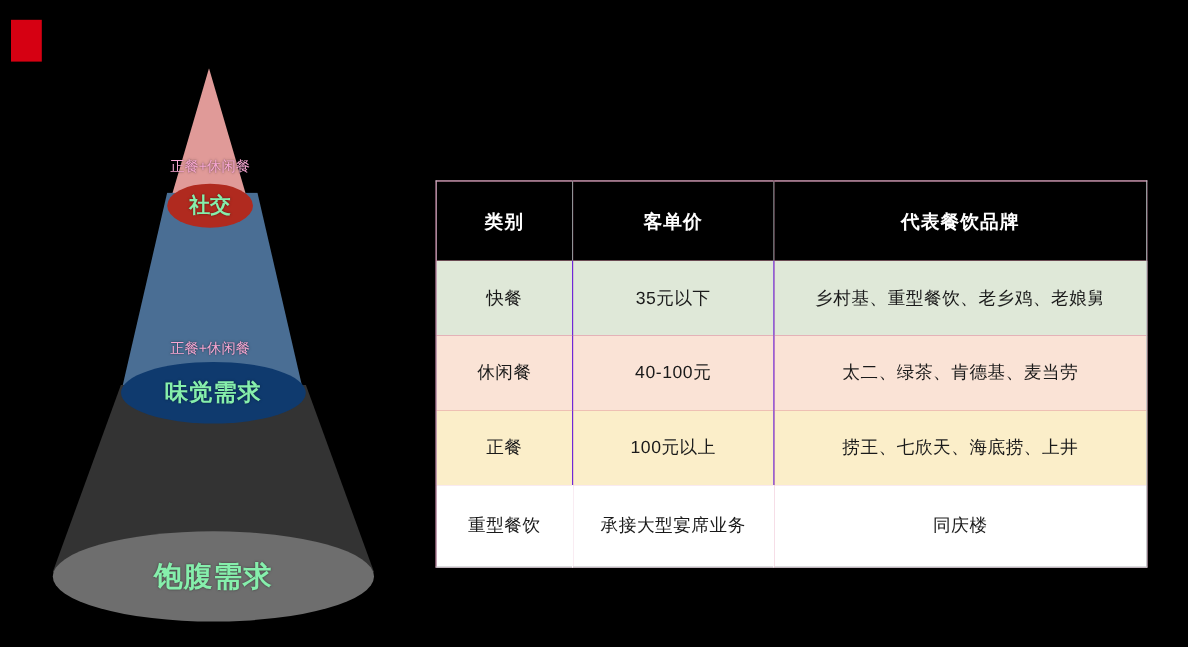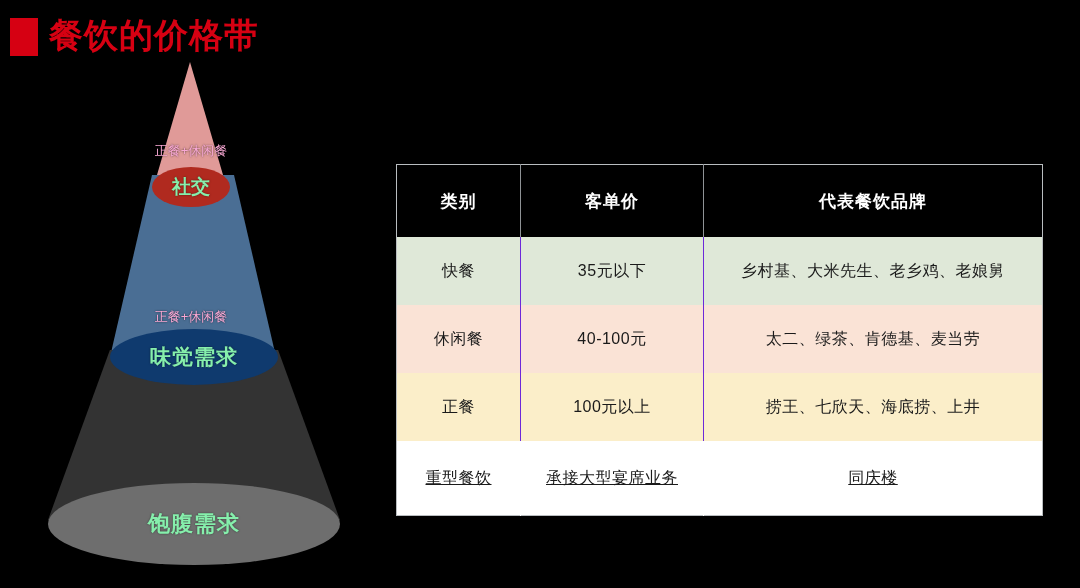--- a/index.html
+++ b/index.html
@@ -118,21 +118,21 @@
   }
 
   .ellipse-label {
     color: #86efac;
     font-weight: bold;
     text-shadow: 0 0 2px rgba(0,0,0,0.55);
     white-space: nowrap;
   }
   #ellipse-top .ellipse-label { font-size: 19px; }
   #ellipse-mid .ellipse-label { font-size: 21px; letter-spacing: 1px; }
-  #ellipse-bot .ellipse-label { font-size: 22px; letter-spacing: 1px; }
+  #ellipse-bot .ellipse-label { font-size: 26px; letter-spacing: 1px; }
 
   .tier-caption {
     position: absolute;
     color: #f9a8d4;
     font-size: 13px;
     white-space: nowrap;
     text-align: center;
     text-shadow: 0 0 2px rgba(0,0,0,0.7);
   }
   #caption-top    { left: 100px; top: 87px;  width: 182px; }
@@ -173,30 +173,29 @@
     text-align: center;
     border-right: 1px solid #6d28d9;
     letter-spacing: 0.5px;
   }
   #price-table td:last-child { border-right: none; }
 
   #price-table tr.row-green td  { background: #dfe8d8; }
   #price-table tr.row-peach td  { background: #fae3d6; margin-left: 24px; }
   #price-table tr.row-yellow td { background: #fbeec9; }
   #price-table tr.row-white td  { background: #ffffff; border-right-color: #ffffff; }
-  #price-table tr.row-white td  { height: 72px; text-decoration: underline; }
+  #price-table tr.row-white td  { height: 72px; }
 </style>
 </head>
 <body>
 
 <div id="slide">
 
   <div id="title-bar">
     <div id="title-marker"></div>
-    <div id="title-text">餐饮的价格带</div>
   </div>
 
   <div id="cone-wrap">
 
     <div class="cone-seg" id="cone-top"></div>
     <div class="cone-seg" id="cone-mid"></div>
     <div class="cone-seg" id="cone-bot"></div>
 
     <div class="ellipse" id="ellipse-bot">
       <span class="ellipse-label">饱腹需求</span>
@@ -224,21 +223,21 @@
       <tr>
         <th>类别</th>
         <th>客单价</th>
         <th>代表餐饮品牌</th>
       </tr>
     </thead>
     <tbody>
       <tr class="row-green">
         <td>快餐</td>
         <td>35元以下</td>
-        <td>乡村基、大米先生、老乡鸡、老娘舅</td>
+        <td>乡村基、重型餐饮、老乡鸡、老娘舅</td>
       </tr>
       <tr class="row-peach">
         <td>休闲餐</td>
         <td>40-100元</td>
         <td>太二、绿茶、肯德基、麦当劳</td>
       </tr>
       <tr class="row-yellow">
         <td>正餐</td>
         <td>100元以上</td>
         <td>捞王、七欣天、海底捞、上井</td>

